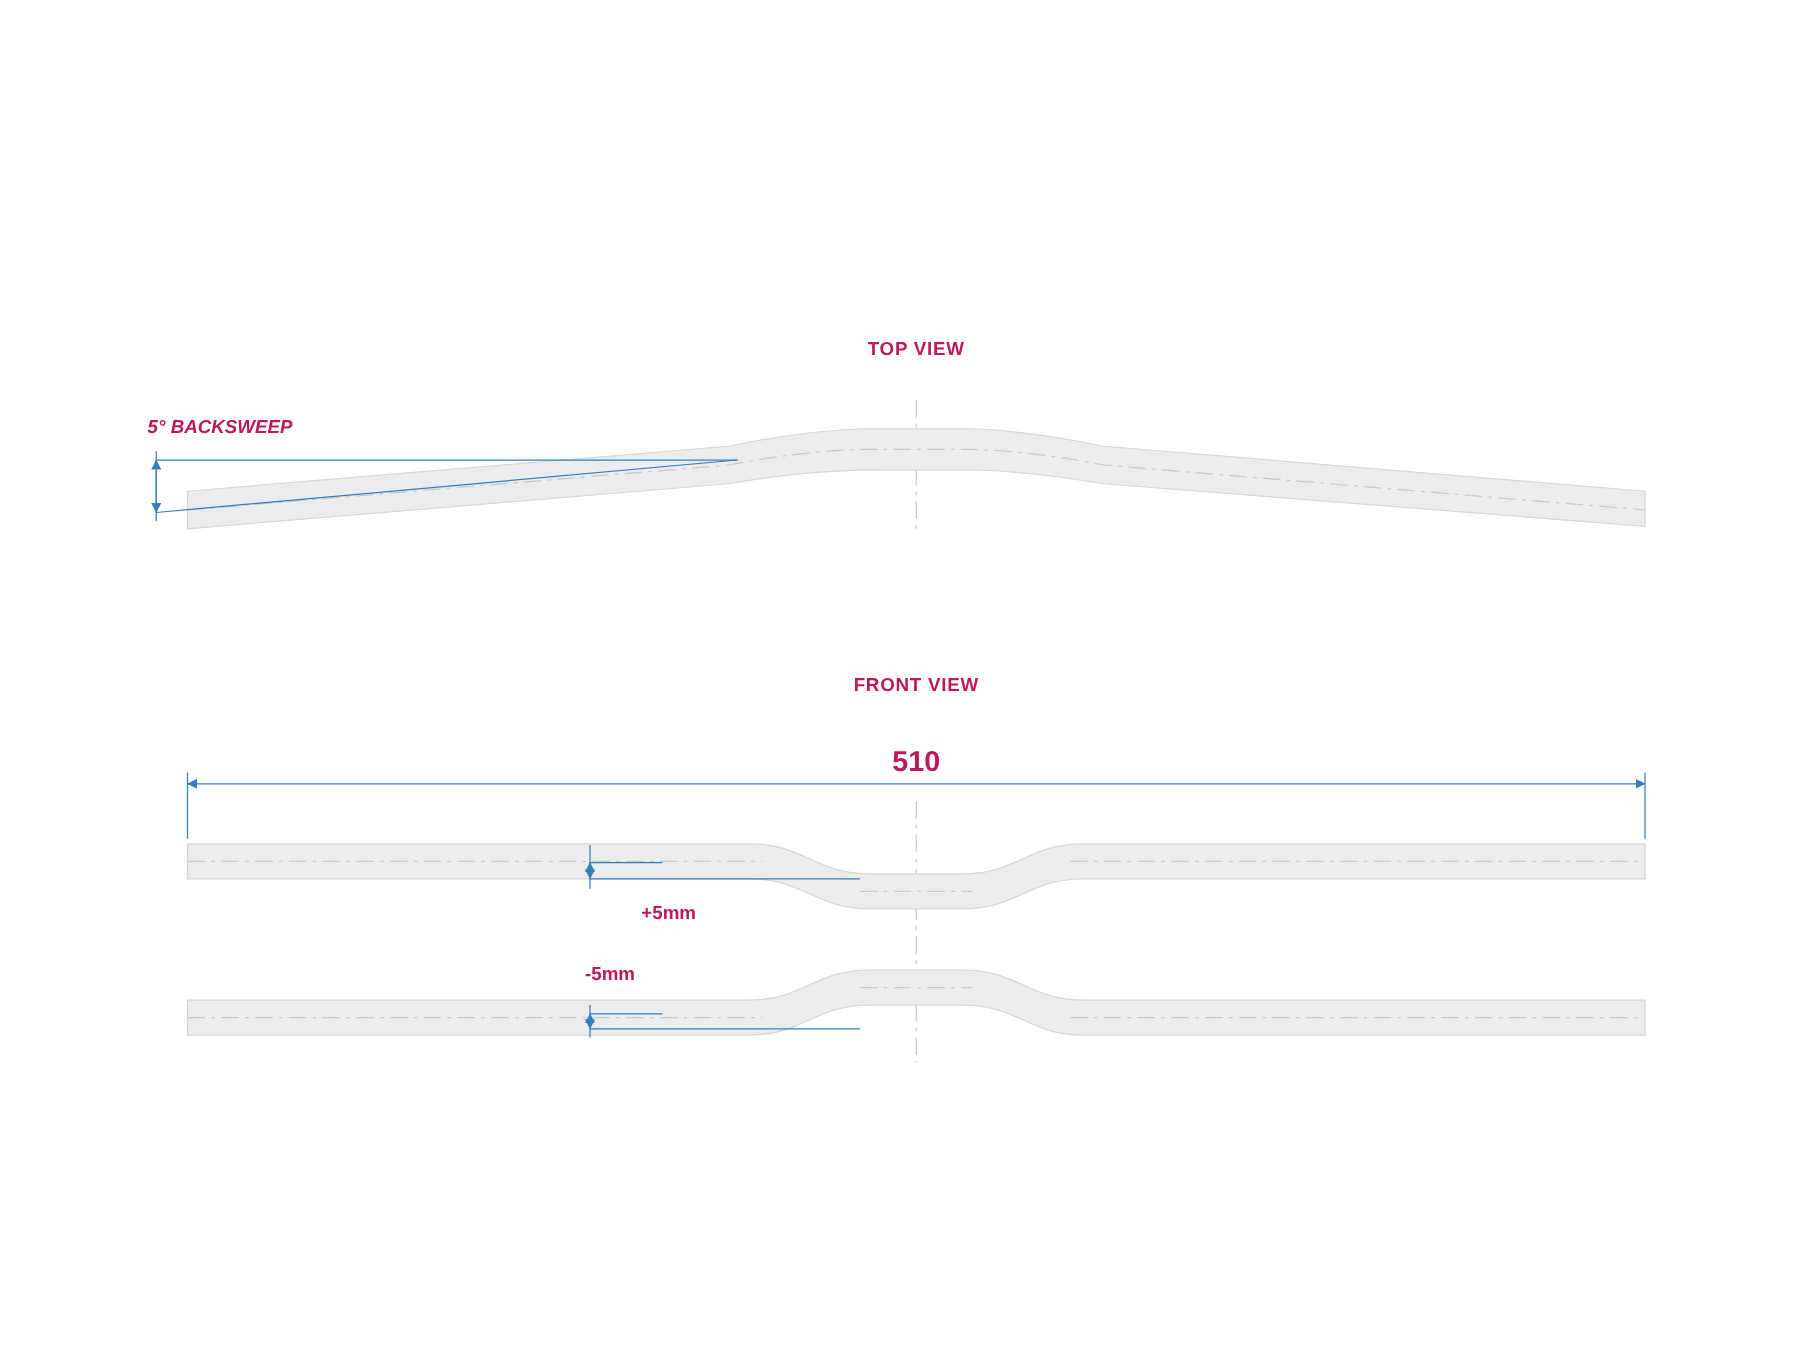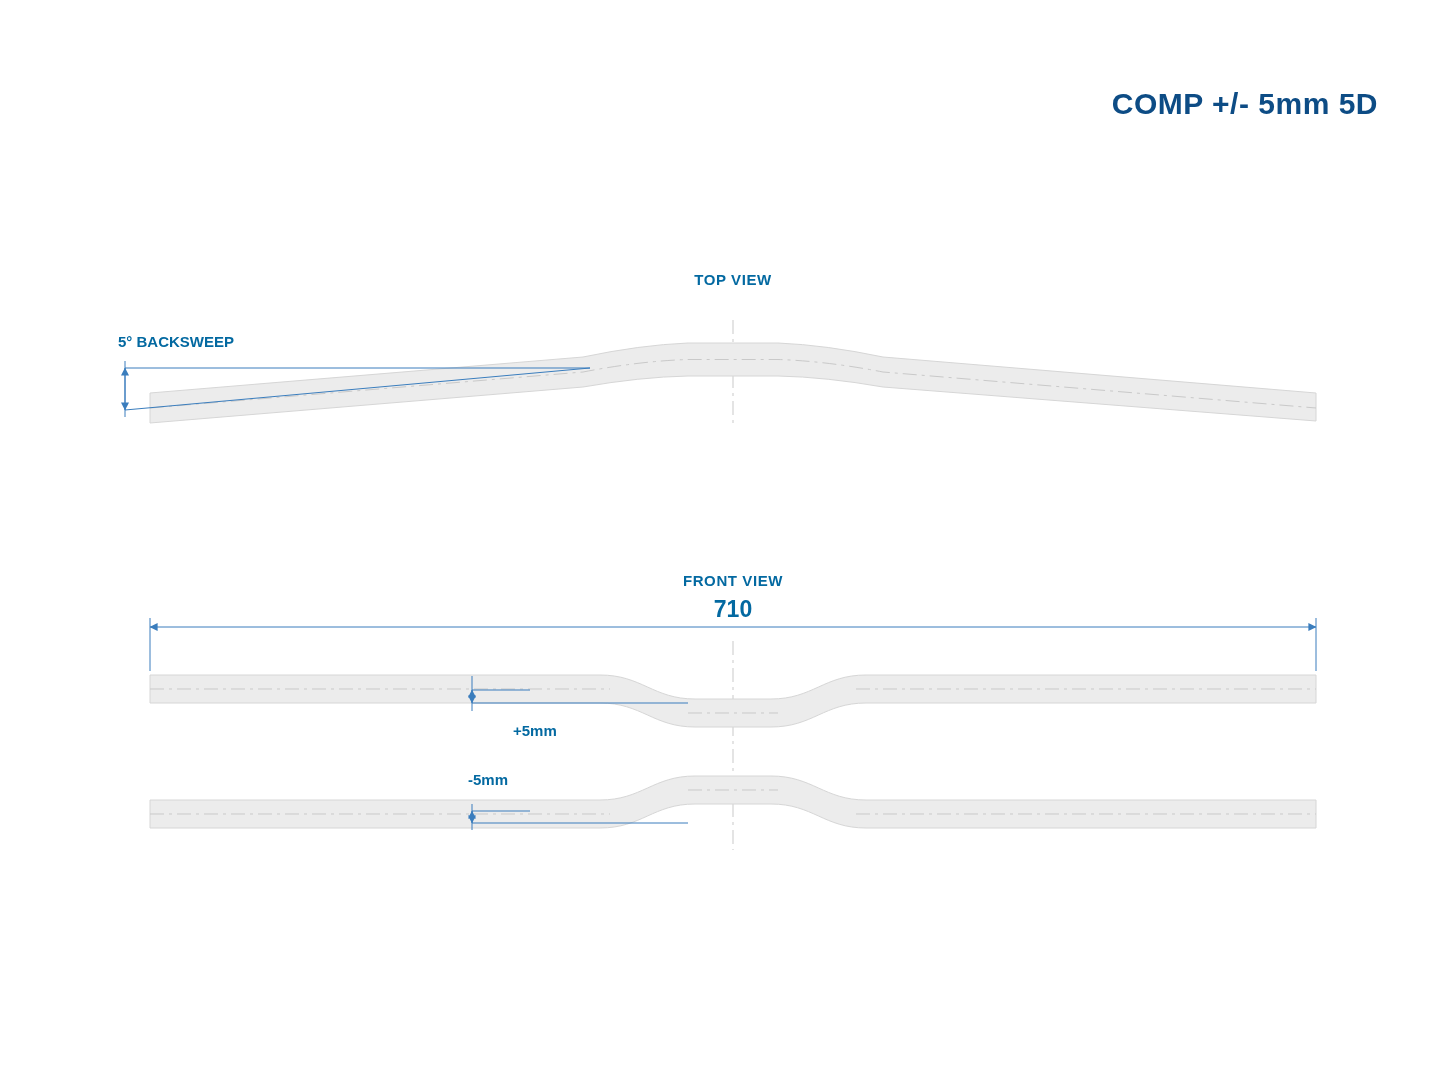--- a/index.html
+++ b/index.html
@@ -16,41 +16,41 @@
 
   svg.drawing {
     position: absolute;
     left: 0; top: 0;
     width: 1445px; height: 1084px;
   }
 
   .txt {
     position: absolute;
     font-weight: bold;
-    color: #0369a1;
+    color: #be185d;
     white-space: nowrap;
   }
 
   .title {
     right: 67px;
     top: 87px;
     font-size: 30px;
     color: #0d4c85;
     letter-spacing: 0.5px;
   }
 
   .view-label {
     font-size: 15px;
     letter-spacing: 0.6px;
     transform: translateX(-50%);
   }
   .top-view-label   { left: 733px; top: 271px; }
-  .front-view-label { left: 733px; top: 572px; text-align: center; }
+  .front-view-label { left: 733px; top: 540px; text-align: center; }
 
-  .backsweep-label { left: 118px; top: 333px; font-size: 15px; }
+  .backsweep-label { left: 118px; top: 333px; font-size: 15px; font-style: italic; }
 
   .width-dim {
     left: 733px; top: 596px;
     font-size: 23px;
     transform: translateX(-50%);
   }
 
   .rise-label { font-size: 15px; }
   .plus5-label  { left: 466px; top: 722px; margin-left: 47px; }
   .minus5-label { left: 468px; top: 771px; }
@@ -105,27 +105,26 @@
     <line x1="150" y1="814" x2="610" y2="814" stroke="#c9c9c9" stroke-width="1" stroke-dasharray="14 5 3 5"></line>
     <line x1="688" y1="790" x2="778" y2="790" stroke="#c9c9c9" stroke-width="1" stroke-dasharray="14 5 3 5"></line>
     <line x1="856" y1="814" x2="1316" y2="814" stroke="#c9c9c9" stroke-width="1" stroke-dasharray="14 5 3 5"></line>
 
     <line x1="472" y1="811" x2="530" y2="811" stroke="#3a7dbd" stroke-width="1"></line>
     <line x1="472" y1="823" x2="688" y2="823" stroke="#3a7dbd" stroke-width="1"></line>
     <line x1="472" y1="804" x2="472" y2="830" stroke="#3a7dbd" stroke-width="1"></line>
     <line x1="472" y1="811" x2="472" y2="823" stroke="#3a7dbd" stroke-width="1" marker-start="url(#arr)" marker-end="url(#arr)"></line>
   </svg>
 
-  <div class="txt title">COMP +/- 5mm 5D</div>
 
   <div class="txt view-label top-view-label">TOP VIEW</div>
 
   <div class="txt backsweep-label">5° BACKSWEEP</div>
 
   <div class="txt view-label front-view-label">FRONT VIEW</div>
 
-  <div class="txt width-dim">710</div>
+  <div class="txt width-dim">510</div>
 
   <div class="txt rise-label plus5-label">+5mm</div>
 
   <div class="txt rise-label minus5-label">-5mm</div>
 
 </div>
 
 </body></html>

